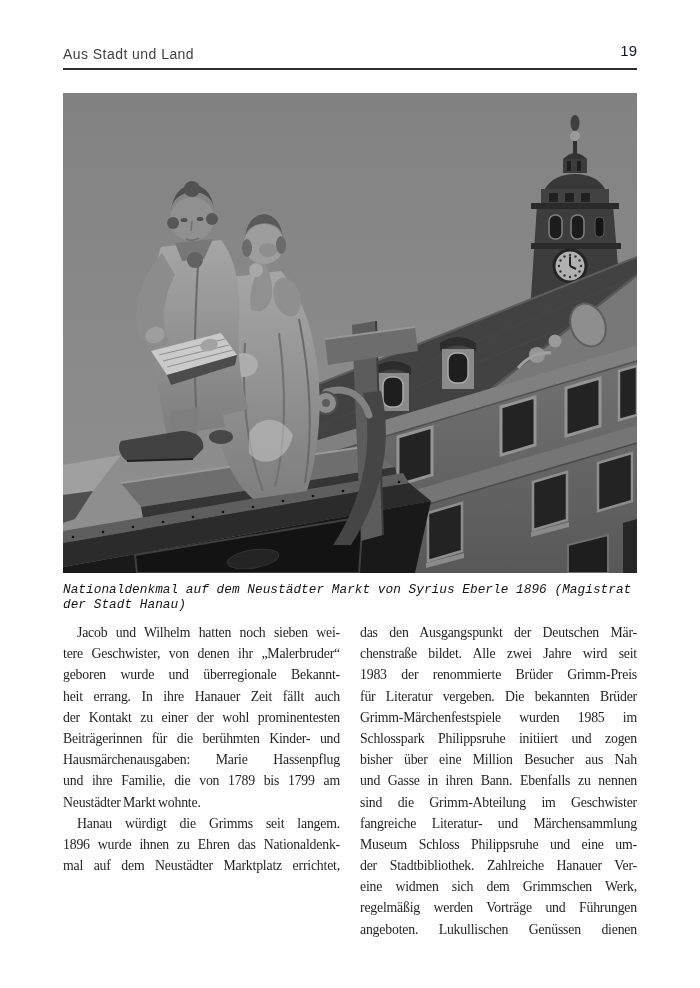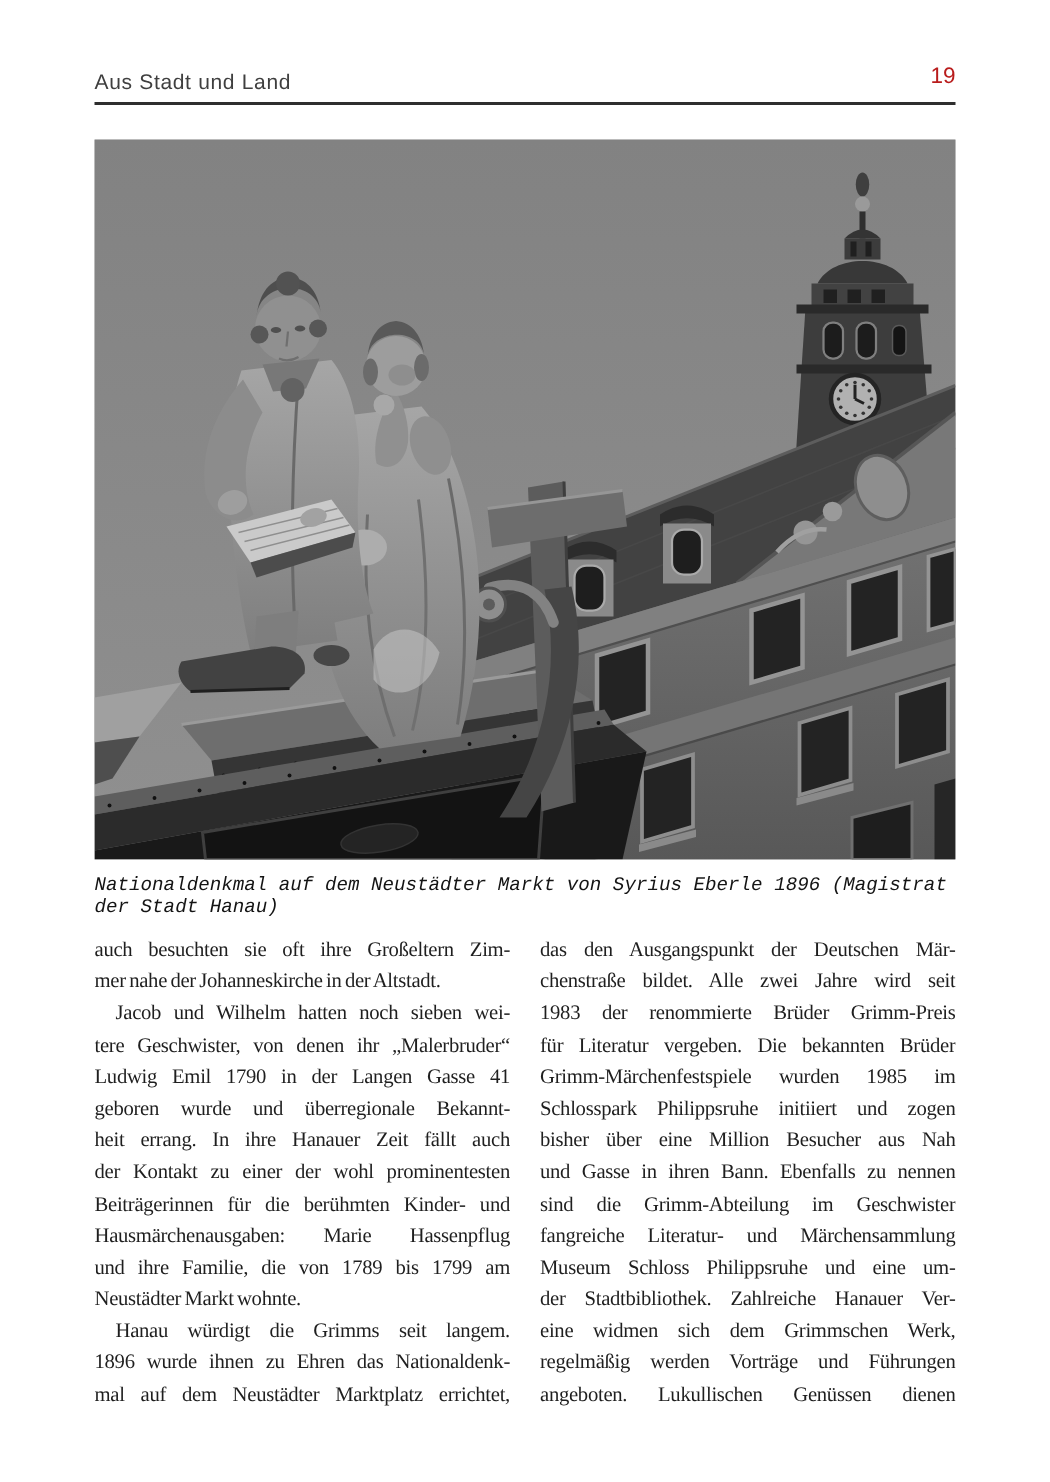--- a/index.html
+++ b/index.html
@@ -1,20 +1,20 @@
 <!DOCTYPE html>
 <html style="--c-text: #1f1f1f; --c-header_text: #3f3f3f; --c-rule: #2e2e2e; --c-sky: #888888; --c-roof: #424242; --c-facade: #6a6a6a; --c-window_dark: #232323; --c-tower: #3d3d3d; --c-clock_face: #b1b1b1; --c-statue_light: #a6a6a6; --c-statue_mid: #7e7e7e; --c-pedestal: #191919;"><head>
 <meta charset="utf-8">
 <style>
   html,body{margin:0;padding:0;}
   body{background:#e8e8e8;font-family:"Liberation Serif","DejaVu Serif",serif;}
   .page{position:relative;width:700px;height:988px;background:#ffffff;margin:0 auto;overflow:hidden;color:var(--c-text,#1f1f1f);}
   .header{position:absolute;left:63px;right:63px;top:44px;height:20px;}
   .header-title{position:absolute;left:0;right:0;top:2px;text-align:left;font-family:"Liberation Sans","DejaVu Sans",sans-serif;font-size:14px;letter-spacing:.45px;color:var(--c-header_text,#3f3f3f);}
-  .page-number{position:absolute;right:0;top:-2px;font-family:"Liberation Sans","DejaVu Sans",sans-serif;font-size:15px;color:#b91c1c;}
+  .page-number{position:absolute;right:0;top:-2px;font-family:"Liberation Sans","DejaVu Sans",sans-serif;font-size:15px;color:#0f172a;}
   .rule{position:absolute;left:63px;top:68px;width:574px;height:2px;background:var(--c-rule,#2e2e2e);}
   .photo{position:absolute;left:63px;top:93px;width:574px;height:480px;overflow:hidden;background:var(--c-sky,#888);}
   .photo svg{display:block;width:100%;height:100%;}
   .caption{position:absolute;left:63px;top:582px;width:574px;font-family:Liberation Mono, monospace;font-style:italic;font-weight:500;font-size:12.8px;color:#141414;}
   .columns{position:absolute;left:63px;top:622px;width:574px;display:grid;grid-template-columns:277px 277px;column-gap:20px;}
   .col{font-size:13.8px;line-height:21.2px;letter-spacing:-0.2px;word-spacing:-1px;color:var(--c-text,#1f1f1f);}
   .line{text-align:justify;text-align-last:justify;height:21.2px;overflow:hidden;}
   .line.endline{text-align-last:left;}
   .line.indent{text-indent:14px;}
 </style>
@@ -241,27 +241,22 @@
         <ellipse cx="146" cy="252" rx="9" ry="6" transform="rotate(-15 146 252)" fill="#a2a2a2"></ellipse>
       </g>
     </svg>
   </div>
 
   <div class="caption">Nationaldenkmal auf dem Neustädter Markt von Syrius Eberle 1896 (Magistrat der Stadt Hanau)</div>
 
   <div class="columns">
     <div class="col">
         <div>
-          <div class="line">auch besuchten sie oft ihre Großeltern Zim-</div>
-          <div class="line endline">mer nahe der Johanneskirche in der Altstadt.</div>
-        </div>
-        <div>
           <div class="line indent">Jacob und Wilhelm hatten noch sieben wei-</div>
           <div class="line">tere Geschwister, von denen ihr „Malerbruder“</div>
-          <div class="line">Ludwig Emil 1790 in der Langen Gasse 41</div>
           <div class="line">geboren wurde und überregionale Bekannt-</div>
           <div class="line">heit errang. In ihre Hanauer Zeit fällt auch</div>
           <div class="line">der Kontakt zu einer der wohl prominentesten</div>
           <div class="line">Beiträgerinnen für die berühmten Kinder- und</div>
           <div class="line">Hausmärchenausgaben: Marie Hassenpflug</div>
           <div class="line">und ihre Familie, die von 1789 bis 1799 am</div>
           <div class="line endline">Neustädter Markt wohnte.</div>
         </div>
         <div>
           <div class="line indent">Hanau würdigt die Grimms seit langem.</div>

